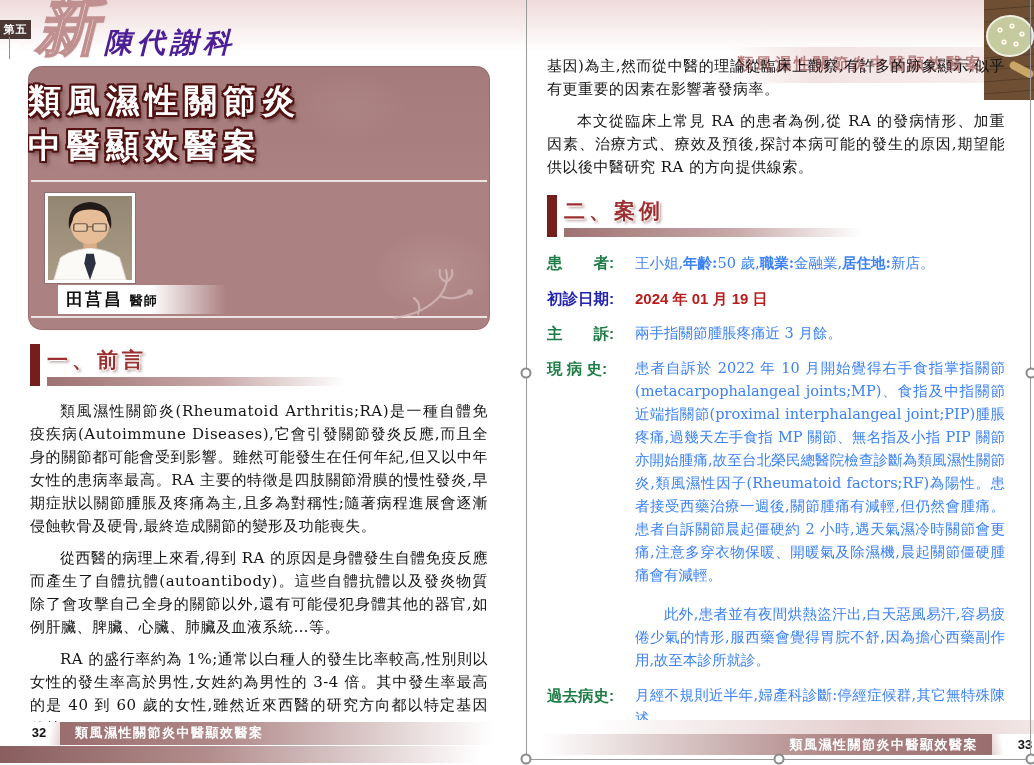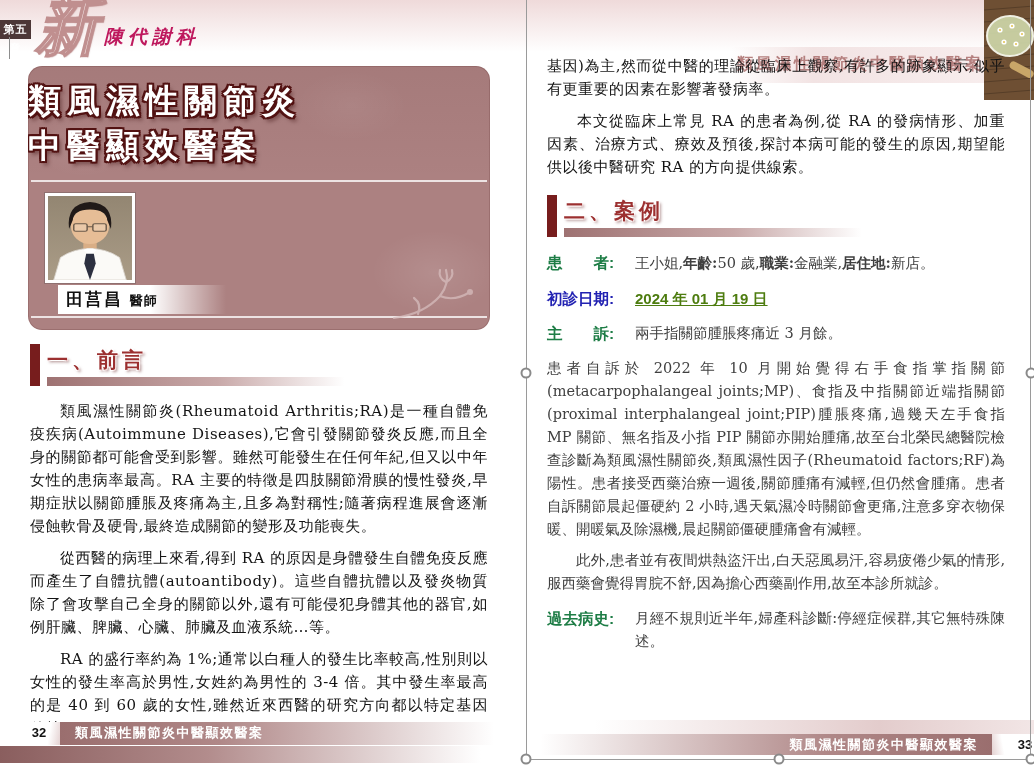--- a/index.html
+++ b/index.html
@@ -46,23 +46,23 @@
     text-align:center; line-height:19px; letter-spacing:1px;
   }
   .edge-mark { position:absolute; left:9px; top:37px; width:1px; height:22px; background:#8d8d8d; }
   .brand-char {
     position:absolute; left:36px; top:-4px; font-size:62px; line-height:62px;
     font-family:"DejaVu Serif","Liberation Serif",serif; font-style:italic; font-weight:bold;
     color:rgba(255,250,250,0.9); -webkit-text-stroke:1.5px #c08f8f;
     text-shadow:1px 1px 1px rgba(170,110,110,.5);
   }
   .brand-rest {
-    position:absolute; left:104px; top:24px; font-size:19px;
+    position:absolute; left:104px; top:24px; font-size:28px;
     font-family:"DejaVu Serif","Liberation Serif",serif; font-style:italic; font-weight:bold;
-    color:#be185d; letter-spacing:5px;text-align:center;
+    color:#4c1d95; letter-spacing:5px;text-align:center;
   }
 
   
   .rose-panel {
     position:absolute; left:28px; top:66px; width:462px; height:264px;
     border-radius:14px; background-color:#ac8181; overflow:hidden;
     background-image:
       radial-gradient(90px 60px at 88% 78%, rgba(255,255,255,.10), transparent 70%),
       radial-gradient(70px 45px at 12% 30%, rgba(255,255,255,.07), transparent 70%),
       radial-gradient(80px 50px at 70% 15%, rgba(255,255,255,.06), transparent 70%);
@@ -143,24 +143,24 @@
 
   .case-row { display:flex; margin-bottom:12px; }
   .case-label {
     flex:0 0 88px; width:88px; font-weight:bold; font-size:15.5px; line-height:23px;
     letter-spacing:0px; font-family:"Liberation Sans",sans-serif;
   }
   .case-label.green { color:#1e7d46; }
   .case-label.blue  { color:#2222b2; }
   .case-content {
     flex:1; font-family:"DejaVu Serif","Liberation Serif",serif; font-size:14.5px;
-    line-height:23px; color:#404040; text-align:justify;
-  }
-  .case-content.blue-text { color:#4d7c0f; font-weight:bold; font-family:"Liberation Sans",sans-serif; font-size:15px;text-decoration:underline; }
-  .case-para.indent { text-indent:2em; margin-top:8px; }
+    line-height:23px; color:#3b82f6; text-align:justify;
+  }
+  .case-content.blue-text { color:#b91c1c; font-weight:bold; font-family:"Liberation Sans",sans-serif; font-size:15px; }
+  .case-para.indent { text-indent:2em; margin-top:16px; }
   .seg-bold { font-weight:bold; }
 
   
   .sel-line { position:absolute; background:#9a9a9a; }
   .sel-v1 { left:526px; top:0; width:1px; height:759px; }
   .sel-v2 { left:1030px; top:0; width:1px; height:759px; }
   .sel-h1 { left:526px; top:759px; width:508px; height:1px; }
   .sel-handle {
     position:absolute; width:11px; height:11px; border-radius:50%;
     background:#ffffff; border:2px solid #8a8a8a; transform:translate(-50%,-50%);
@@ -308,20 +308,21 @@
               <div class="case-para"><span>2024 年 01 月 19 日</span></div>
             </div>
           </div>
           <div class="case-row">
             <span class="case-label green">主　　訴:</span>
             <div class="case-content">
               <div class="case-para"><span>兩手指關節腫脹疼痛近 3 月餘。</span></div>
             </div>
           </div>
           <div class="case-row">
+            <span class="case-label green">現 病 史:</span>
             <div class="case-content">
               <div class="case-para"><span>患者自訴於 2022 年 10 月開始覺得右手食指掌指關節(metacarpophalangeal joints;MP)、食指及中指關節近端指關節(proximal interphalangeal joint;PIP)腫脹疼痛,過幾天左手食指 MP 關節、無名指及小指 PIP 關節亦開始腫痛,故至台北榮民總醫院檢查診斷為類風濕性關節炎,類風濕性因子(Rheumatoid factors;RF)為陽性。患者接受西藥治療一週後,關節腫痛有減輕,但仍然會腫痛。患者自訴關節晨起僵硬約 2 小時,遇天氣濕冷時關節會更痛,注意多穿衣物保暖、開暖氣及除濕機,晨起關節僵硬腫痛會有減輕。</span></div>
               <div class="case-para indent"><span>此外,患者並有夜間烘熱盜汗出,白天惡風易汗,容易疲倦少氣的情形,服西藥會覺得胃脘不舒,因為擔心西藥副作用,故至本診所就診。</span></div>
             </div>
           </div>
           <div class="case-row">
             <span class="case-label green">過去病史:</span>
             <div class="case-content">
               <div class="case-para"><span>月經不規則近半年,婦產科診斷:停經症候群,其它無特殊陳述。</span></div>
             </div>

